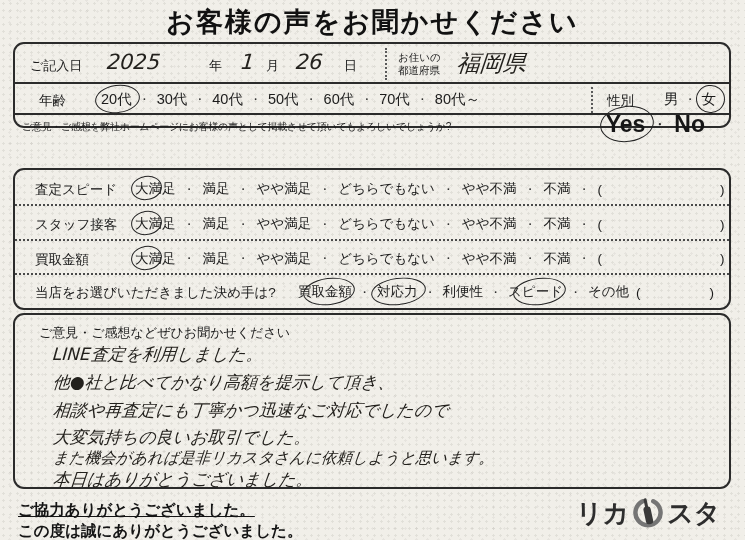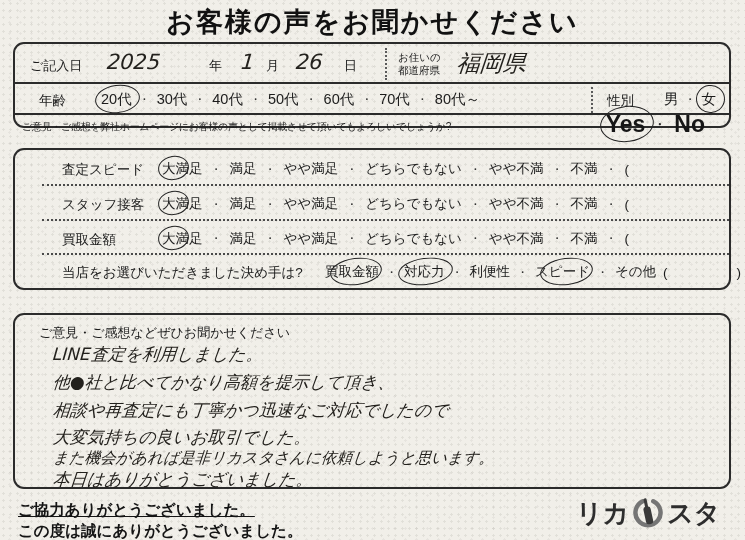--- a/index.html
+++ b/index.html
@@ -16,21 +16,21 @@
   .title{
     position:absolute; top:4px; left:0; width:100%;
     text-align:center; font-size:27px; font-weight:bold; letter-spacing:2px;
     color:#111; margin:0;
   }
   .box{
     position:absolute; left:13px; width:718px; box-sizing:border-box;
     border:2px solid #2b2b2b; border-radius:11px; background:transparent;
   }
   .box1{top:42px; height:86px;}
-  .box2{top:148px; height:142px;padding-left:27px;}
+  .box2{top:168px; height:142px;}
   .box3{top:313px; height:176px;}
   .row{position:relative; box-sizing:border-box;}
   .r1{height:40px; border-bottom:2px solid #2b2b2b;}
   .r2{height:31px; border-bottom:2px solid #2b2b2b;}
   .r3{height:21px;}
   .abs{position:absolute; white-space:nowrap;}
   .lbl{font-size:13px;}
   .vsep{position:absolute; width:0; border-left:2px dotted #5a5a5a;}
   .hand{
     font-family:"DejaVu Sans", sans-serif; font-style:italic;

